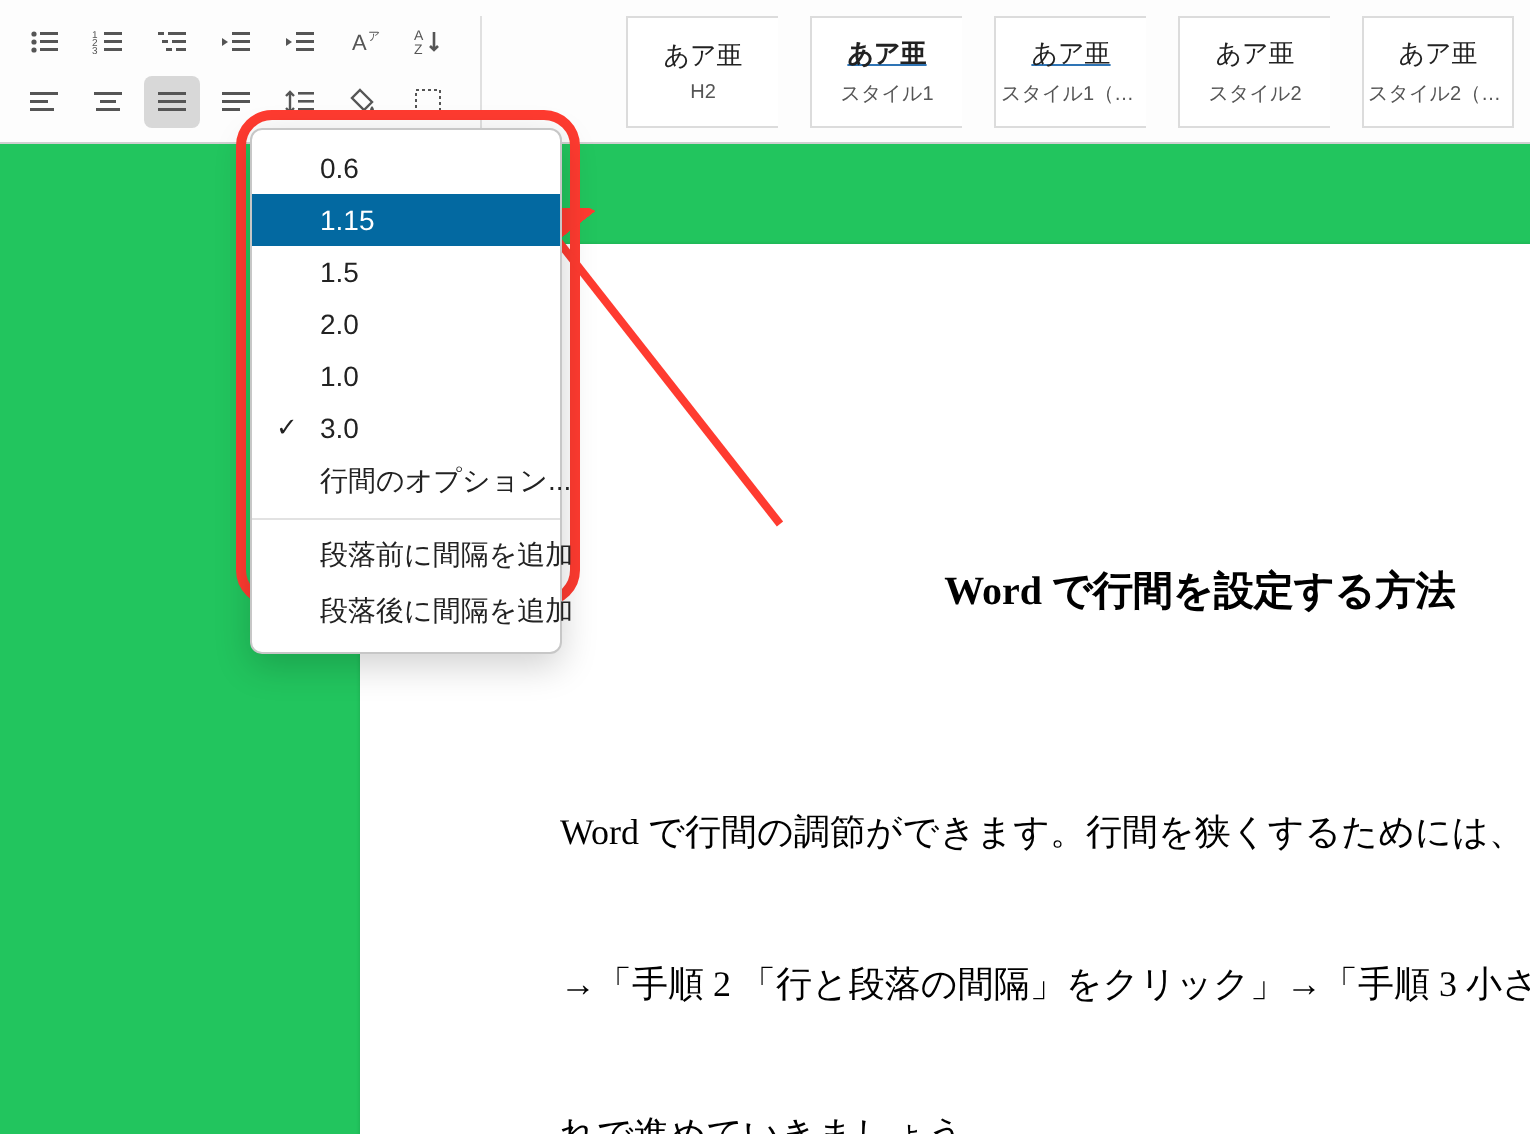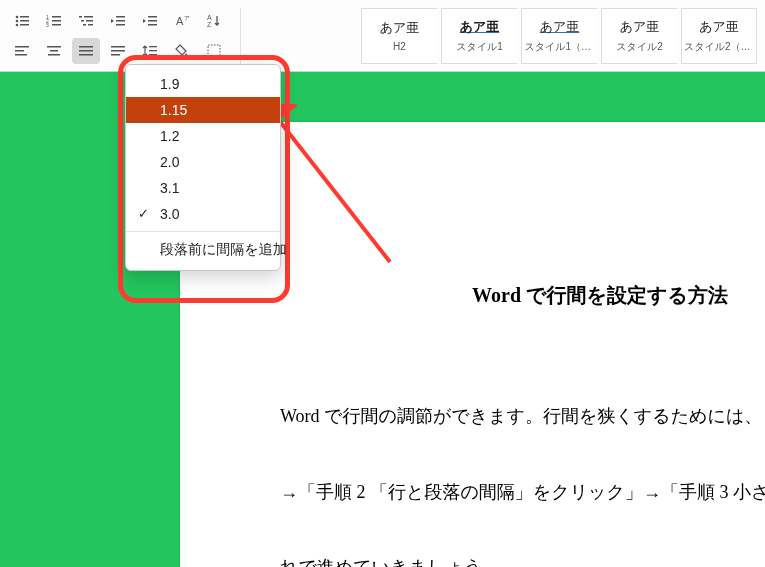--- a/index.html
+++ b/index.html
@@ -36,21 +36,21 @@
     border-radius: 4px;
     color: #555;
     font-size: 13px;
     cursor: pointer;
   }
   .tbtn.active { background: #d8d8d8; }
   .tbtn svg { display: block; }
 
   .styles-pane {
     display: flex;
-    gap: 4px;
+    gap: 16px;
     margin-left: auto;
     padding-left: 10px;
     height: 100%;
     align-items: center;
     padding-right: 0;
   }
   .style-tile {
     width: 76px;
     height: 56px;
     border: 1px solid #dcdcdc;
@@ -99,21 +99,21 @@
   }
   .dropdown .item {
     padding: 5px 14px 5px 34px;
     font-size: 14px;
     color: #222;
     position: relative;
     cursor: pointer;
     white-space: nowrap;
   }
   .dropdown .item.selected {
-    background: #c2410c;
+    background: #0369a1;
     color: #fff;
   }
   .dropdown .item.checked::before {
     content: "✓";
     position: absolute;
     left: 12px;
     font-size: 13px;
     color: #222;
   }
   .dropdown .sep {
@@ -324,28 +324,30 @@
         <div>→「手順 2 「行と段落の間隔」をクリック」→「手順 3 小さい</div>
         <div>れで進めていきましょう。</div>
       </div>
     </div>
   </div>
 </div>
 
 <div class="highlight-box"></div>
 
 <div class="dropdown">
-  <div class="item">1.9</div>
+  <div class="item">0.6</div>
   <div class="item selected">1.15</div>
-  <div class="item">1.2</div>
+  <div class="item">1.5</div>
   <div class="item">2.0</div>
-  <div class="item">3.1</div>
+  <div class="item">1.0</div>
   <div class="item checked">3.0</div>
+  <div class="item">行間のオプション...</div>
   <div class="sep"></div>
   <div class="item">段落前に間隔を追加</div>
+  <div class="item">段落後に間隔を追加</div>
 </div>
 
 <svg class="arrow" width="140" height="170">
   <defs>
     <marker id="ah" markerWidth="12" markerHeight="12" refX="2" refY="6" orient="auto">
       <path d="M0,0 L12,6 L0,12 Z" fill="#ff3b30"></path>
     </marker>
   </defs>
   <line x1="128" y1="158" x2="12" y2="10" stroke="#ff3b30" stroke-width="4" marker-end="url(#ah)"></line>
 </svg>

